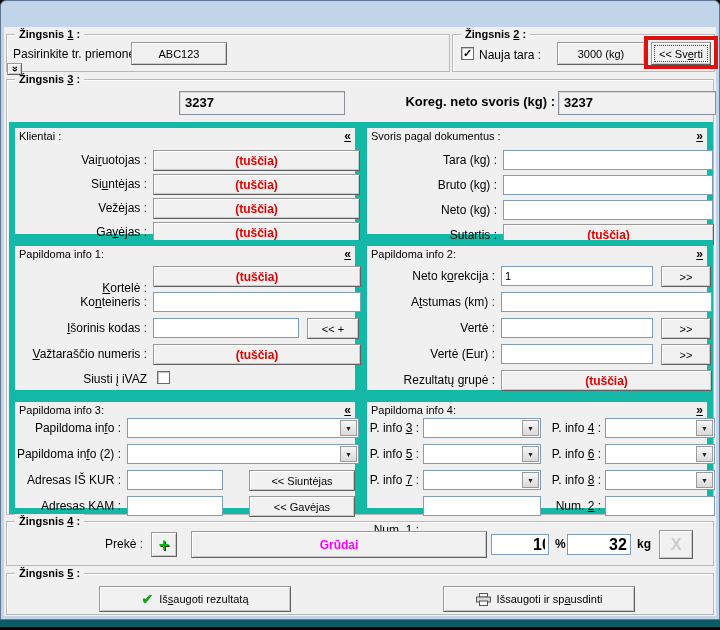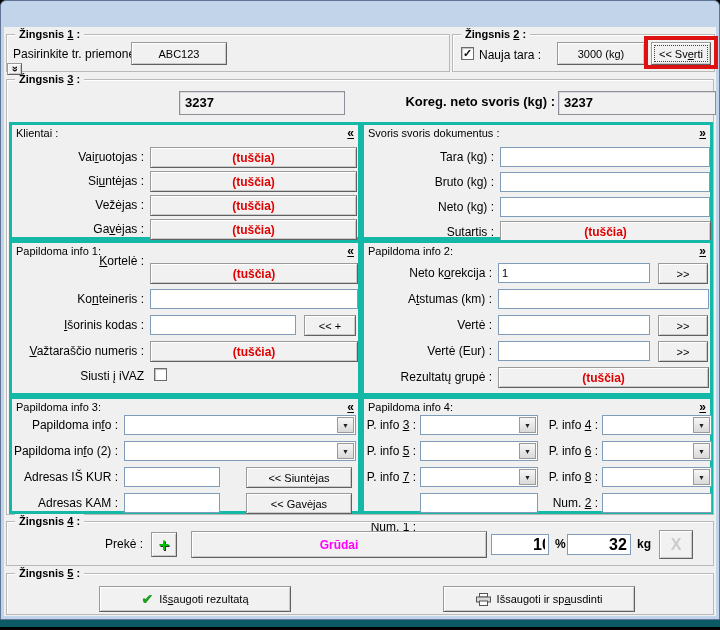--- a/index.html
+++ b/index.html
@@ -20,21 +20,21 @@
           display:flex; align-items:center; justify-content:center; cursor:pointer; }
   .wbtn.min { width:32px; } .wbtn.max { width:28px; }
   .wbtn.close { width:44px; background:linear-gradient(#f0a596,#dd6a55 45%,#c64434 50%,#d3604e);
                 border-color:#8e3b30; color:#fff; font-weight:bold; font-size:12px; }
   .min-glyph { width:12px; height:3px; background:#33506e; margin-top:8px; }
   .max-glyph { width:10px; height:9px; border:2px solid #33506e; background:transparent; }
   .client { position:absolute; left:3px; top:26px; width:712px; height:589px; background:#f0f0f0; }
   .grp { position:absolute; border:1px solid #b9b9b9; box-shadow:inset 1px 1px 0 #ffffff; }
   .gt { position:absolute; top:-8px; left:8px; background:#f0f0f0; padding:0 4px;
         font-weight:bold; font-size:11px; line-height:14px; white-space:nowrap; }
-  .panel { position:absolute; border:3px solid #14b8a6; background:#f0f0f0; }
+  .panel { position:absolute; border:6px solid #14b8a6; background:#f0f0f0; }
   .ph { position:absolute; left:4px; top:2px; font-size:11px; white-space:nowrap; }
   .parrow { position:absolute; right:4px; top:1px; font-size:12px; font-weight:bold;
             text-decoration:underline; cursor:pointer; line-height:14px; }
   .lbl { position:absolute; font-size:12px; line-height:13px; white-space:nowrap; }
   .rlbl { text-align:right; }
   .blbl { position:absolute; font-size:13px; font-weight:bold; text-align:right; white-space:nowrap; }
   .btn { position:absolute; background:#f1f1f1; border:1px solid #9a9a9a;
          border-right-color:#606060; border-bottom-color:#606060;
          box-shadow:inset 1px 1px 0 #ffffff, inset -1px -1px 0 #c9c9c9;
          font-size:11px; font-family:inherit; display:flex; align-items:center;
@@ -111,36 +111,36 @@
           <div class="btn red" style="left: 138px; top: 22px; width: 207px; height: 21px; color: rgb(224, 0, 0);">(tuščia)</div>
           <span class="lbl rlbl" style="left:0;top:50px;width:132px;">Si<u>u</u>ntėjas :</span>
           <div class="btn red" style="left: 138px; top: 46px; width: 207px; height: 21px; color: rgb(224, 0, 0);">(tuščia)</div>
           <span class="lbl rlbl" style="left:0;top:74px;width:132px;">Vežėjas :</span>
           <div class="btn red" style="left: 138px; top: 70px; width: 207px; height: 21px; color: rgb(224, 0, 0);">(tuščia)</div>
           <span class="lbl rlbl" style="left:0;top:98px;width:132px;">Ga<u>v</u>ėjas :</span>
           <div class="btn red" style="left: 138px; top: 94px; width: 207px; height: 21px; color: rgb(224, 0, 0);">(tuščia)</div>
         </div>
 
         <div class="panel" style="left:354px;top:42px;width:352px;height:118px;">
-          <span class="ph">Svoris svoris dokumentus :</span>
+          <span class="ph">Svoris pagal dokumentus :</span>
           <span class="parrow">»</span>
           <span class="lbl rlbl" style="left:0;top:26px;width:130px;">Tara (kg) :</span>
           <input class="inp" style="left: 136px; top: 22px; width: 210px; height: 20px;">
           <span class="lbl rlbl" style="left:0;top:51px;width:130px;">Bruto (kg) :</span>
           <input class="inp" style="left: 136px; top: 47px; width: 210px; height: 20px;">
           <span class="lbl rlbl" style="left:0;top:76px;width:130px;">Neto (kg) :</span>
           <input class="inp" style="left: 136px; top: 72px; width: 210px; height: 20px;">
           <span class="lbl rlbl" style="left:0;top:101px;width:130px;">Sutartis :</span>
           <div class="btn red" style="left: 136px; top: 96px; width: 211px; height: 21px; color: rgb(224, 0, 0);">(tuščia)</div>
         </div>
 
         <div class="panel" style="left:2px;top:160px;width:352px;height:156px;">
           <span class="ph">Papildoma info 1:</span>
           <span class="parrow">«</span>
-          <span class="lbl rlbl" style="left:0;top:12px;width:132px;"><u>K</u>ortelė :</span>
+          <span class="lbl rlbl" style="left:0;top:36px;width:132px;"><u>K</u>ortelė :</span>
           <div class="btn red" style="left: 138px; top: 20px; width: 208px; height: 21px; color: rgb(224, 0, 0);">(tuščia)</div>
           <span class="lbl rlbl" style="left:0;top:50px;width:132px;">Ko<u>n</u>teineris :</span>
           <input class="inp" style="left: 138px; top: 46px; width: 208px; height: 20px;">
           <span class="lbl rlbl" style="left:0;top:76px;width:132px;"><u>I</u>šorinis kodas :</span>
           <input class="inp" style="left: 138px; top: 72px; width: 146px; height: 20px;">
           <div class="btn" style="left:292px;top:72px;width:52px;height:21px;">&lt;&lt; +</div>
           <span class="lbl rlbl" style="left:0;top:102px;width:132px;"><u>V</u>ažtaraščio numeris :</span>
           <div class="btn red" style="left: 138px; top: 98px; width: 208px; height: 21px; color: rgb(224, 0, 0);">(tuščia)</div>
           <span class="lbl rlbl" style="left:0;top:127px;width:132px;">Siusti į iVAZ</span>
           <span class="cb" style="left:142px;top:125px;"></span>

